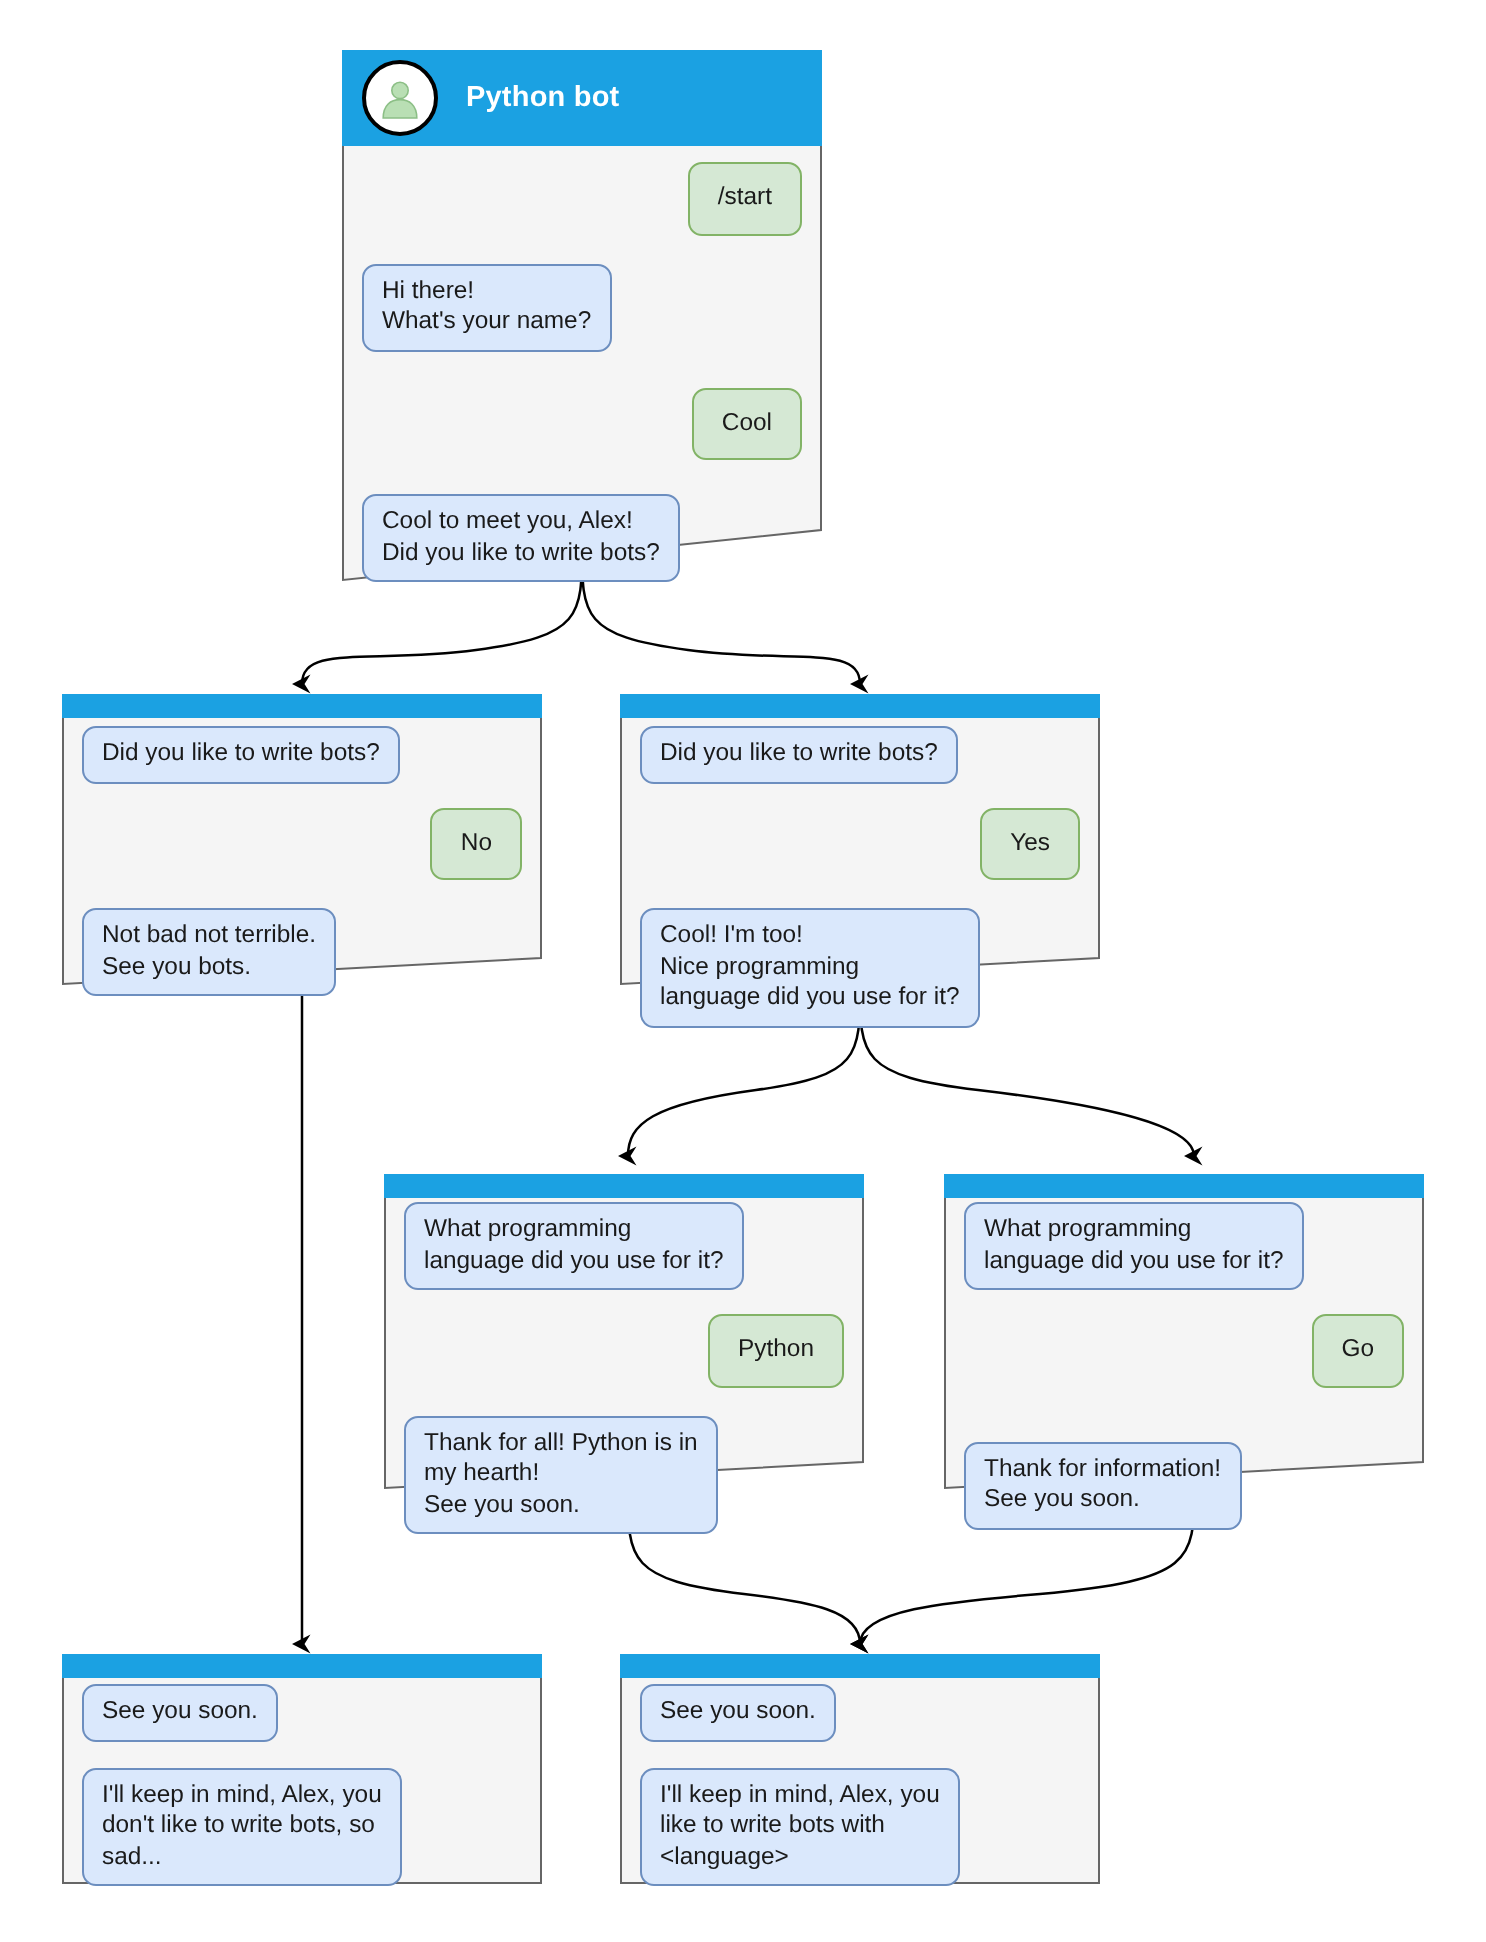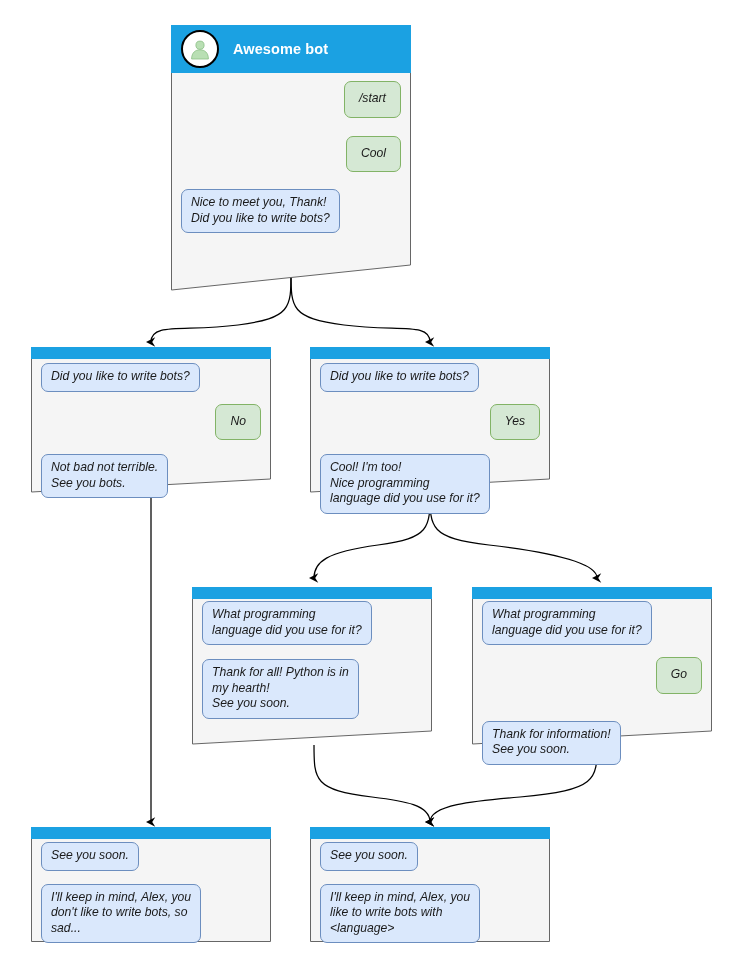--- a/index.html
+++ b/index.html
@@ -78,21 +78,20 @@
     font-weight: bold;
     margin-left: 14px;
     letter-spacing: 0.1px;
   }
   .messages {
     position: absolute;
     left: 0;
     right: 0;
     box-sizing: border-box;
     padding: 0 10px;
-    font-style: italic;
   }
   .row {
     display: flex;
     margin-bottom: 10px;
   }
   .row.left  { justify-content: flex-start; }
   .row.right { justify-content: flex-end; }
   .bubble {
     border-radius: 7px;
     padding: 5px 9px 6px 9px;
@@ -147,31 +146,35 @@
         <polygon points="0.5,0.5 239.5,0.5 239.5,240 0.5,265" fill="#f5f5f5" stroke="#666666" stroke-width="1"></polygon>
       </svg>
     </div>
     <div class="titlebar">
       <div class="avatar">
         <svg width="22" height="22" viewBox="0 0 22 22">
           <circle cx="11" cy="7.2" r="4.1" fill="#b9dfb4" stroke="#8cbf86" stroke-width="0.8"></circle>
           <path d="M2.6,21 C2.6,14.6 6.4,11.8 11,11.8 C15.6,11.8 19.4,14.6 19.4,21 Z" fill="#b9dfb4" stroke="#8cbf86" stroke-width="0.8"></path>
         </svg>
       </div>
-      <div class="bot-title">Awesome bot</div>
+      <div class="bot-title">Python bot</div>
     </div>
     <div class="messages" style="top:56px;">
       <div class="row right">
         <div class="bubble user">/start</div>
       </div>
+      <div class="row left" style="margin-top:14px;">
+        <div class="bubble bot">Hi there!
+What's your name?</div>
+      </div>
       <div class="row right" style="margin-top:18px;">
         <div class="bubble user">Cool</div>
       </div>
       <div class="row left" style="margin-top:17px;">
-        <div class="bubble bot">Nice to meet you, Thank!
+        <div class="bubble bot">Cool to meet you, Alex!
 Did you like to write bots?</div>
       </div>
     </div>
   </div>
 
   <div class="screen" style="left:31px; top:347px; width:240px; height:146px;">
     <div class="frame">
       <svg viewBox="0 0 240 146" preserveAspectRatio="none">
         <polygon points="0.5,0.5 239.5,0.5 239.5,132 0.5,145" fill="#f5f5f5" stroke="#666666" stroke-width="1"></polygon>
       </svg>
@@ -218,20 +221,23 @@
       <svg viewBox="0 0 240 158" preserveAspectRatio="none">
         <polygon points="0.5,0.5 239.5,0.5 239.5,144 0.5,157" fill="#f5f5f5" stroke="#666666" stroke-width="1"></polygon>
       </svg>
     </div>
     <div class="titlebar"></div>
     <div class="messages" style="top:14px;">
       <div class="row left">
         <div class="bubble bot">What programming
 language did you use for it?</div>
       </div>
+      <div class="row right" style="margin-top:12px;">
+        <div class="bubble user">Python</div>
+      </div>
       <div class="row left" style="margin-top:14px;">
         <div class="bubble bot">Thank for all! Python is in
 my hearth!
 See you soon.</div>
       </div>
     </div>
   </div>
 
   <div class="screen" style="left:472px; top:587px; width:240px; height:158px;">
     <div class="frame">

